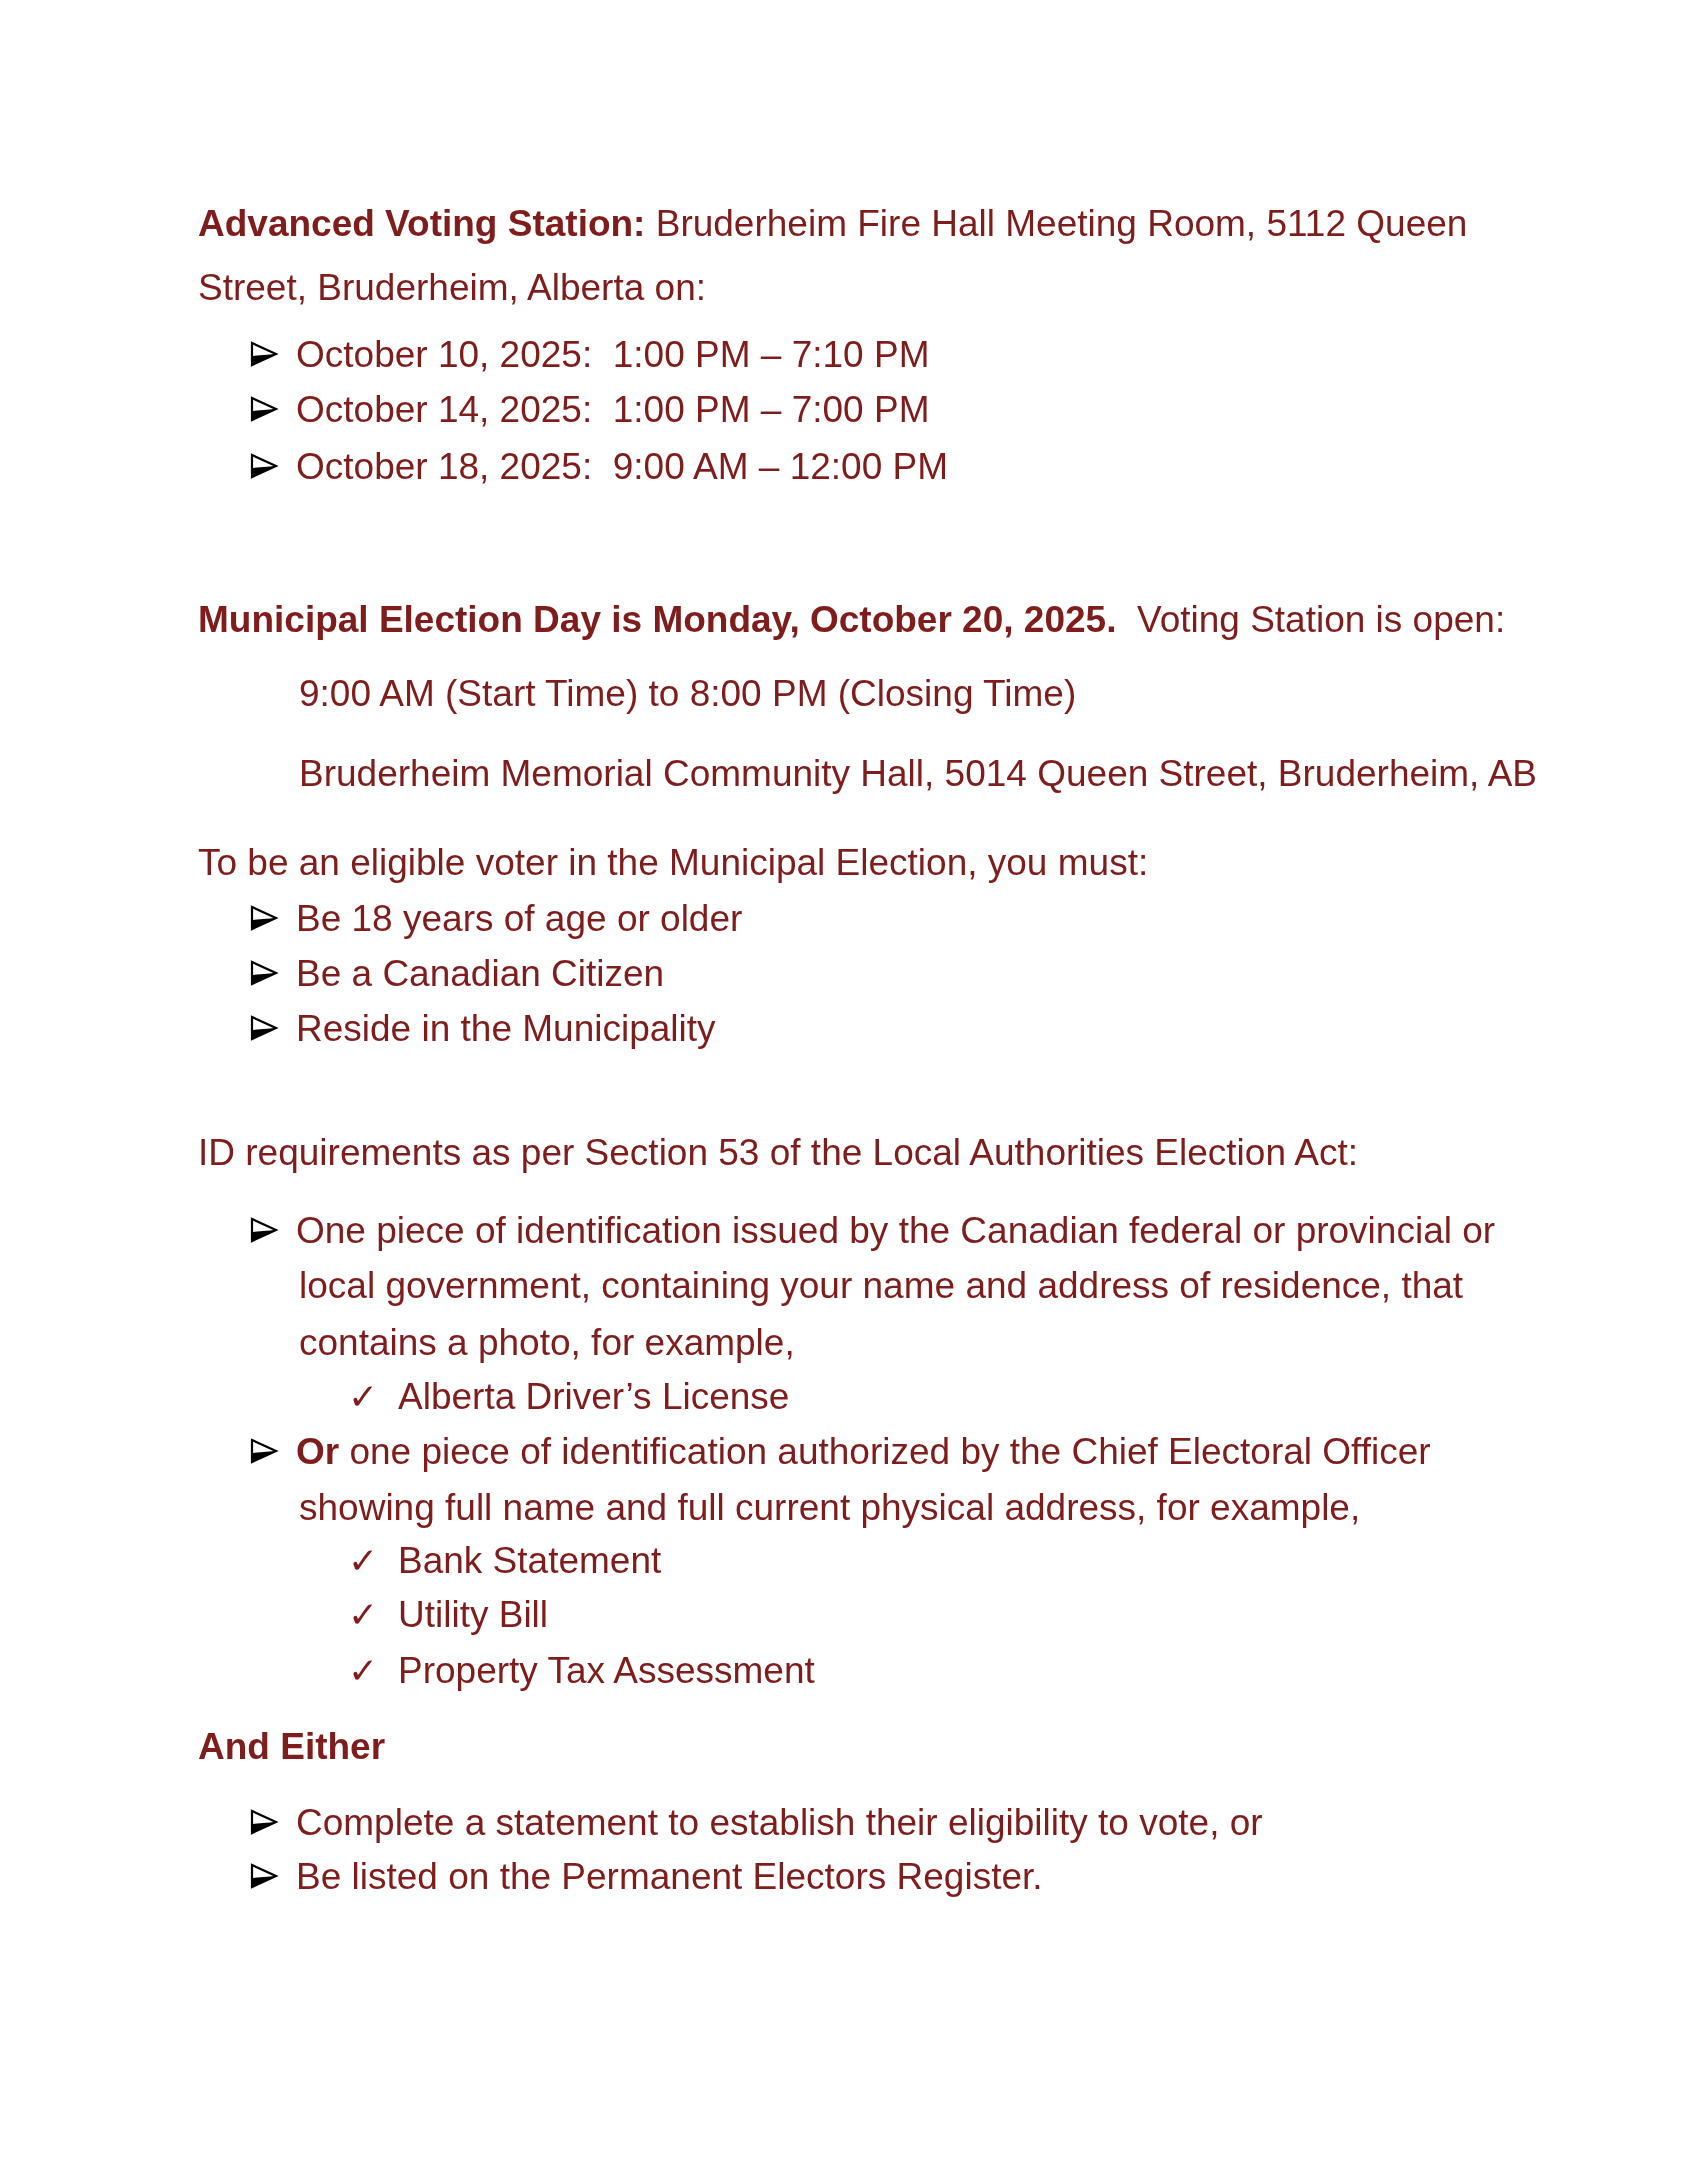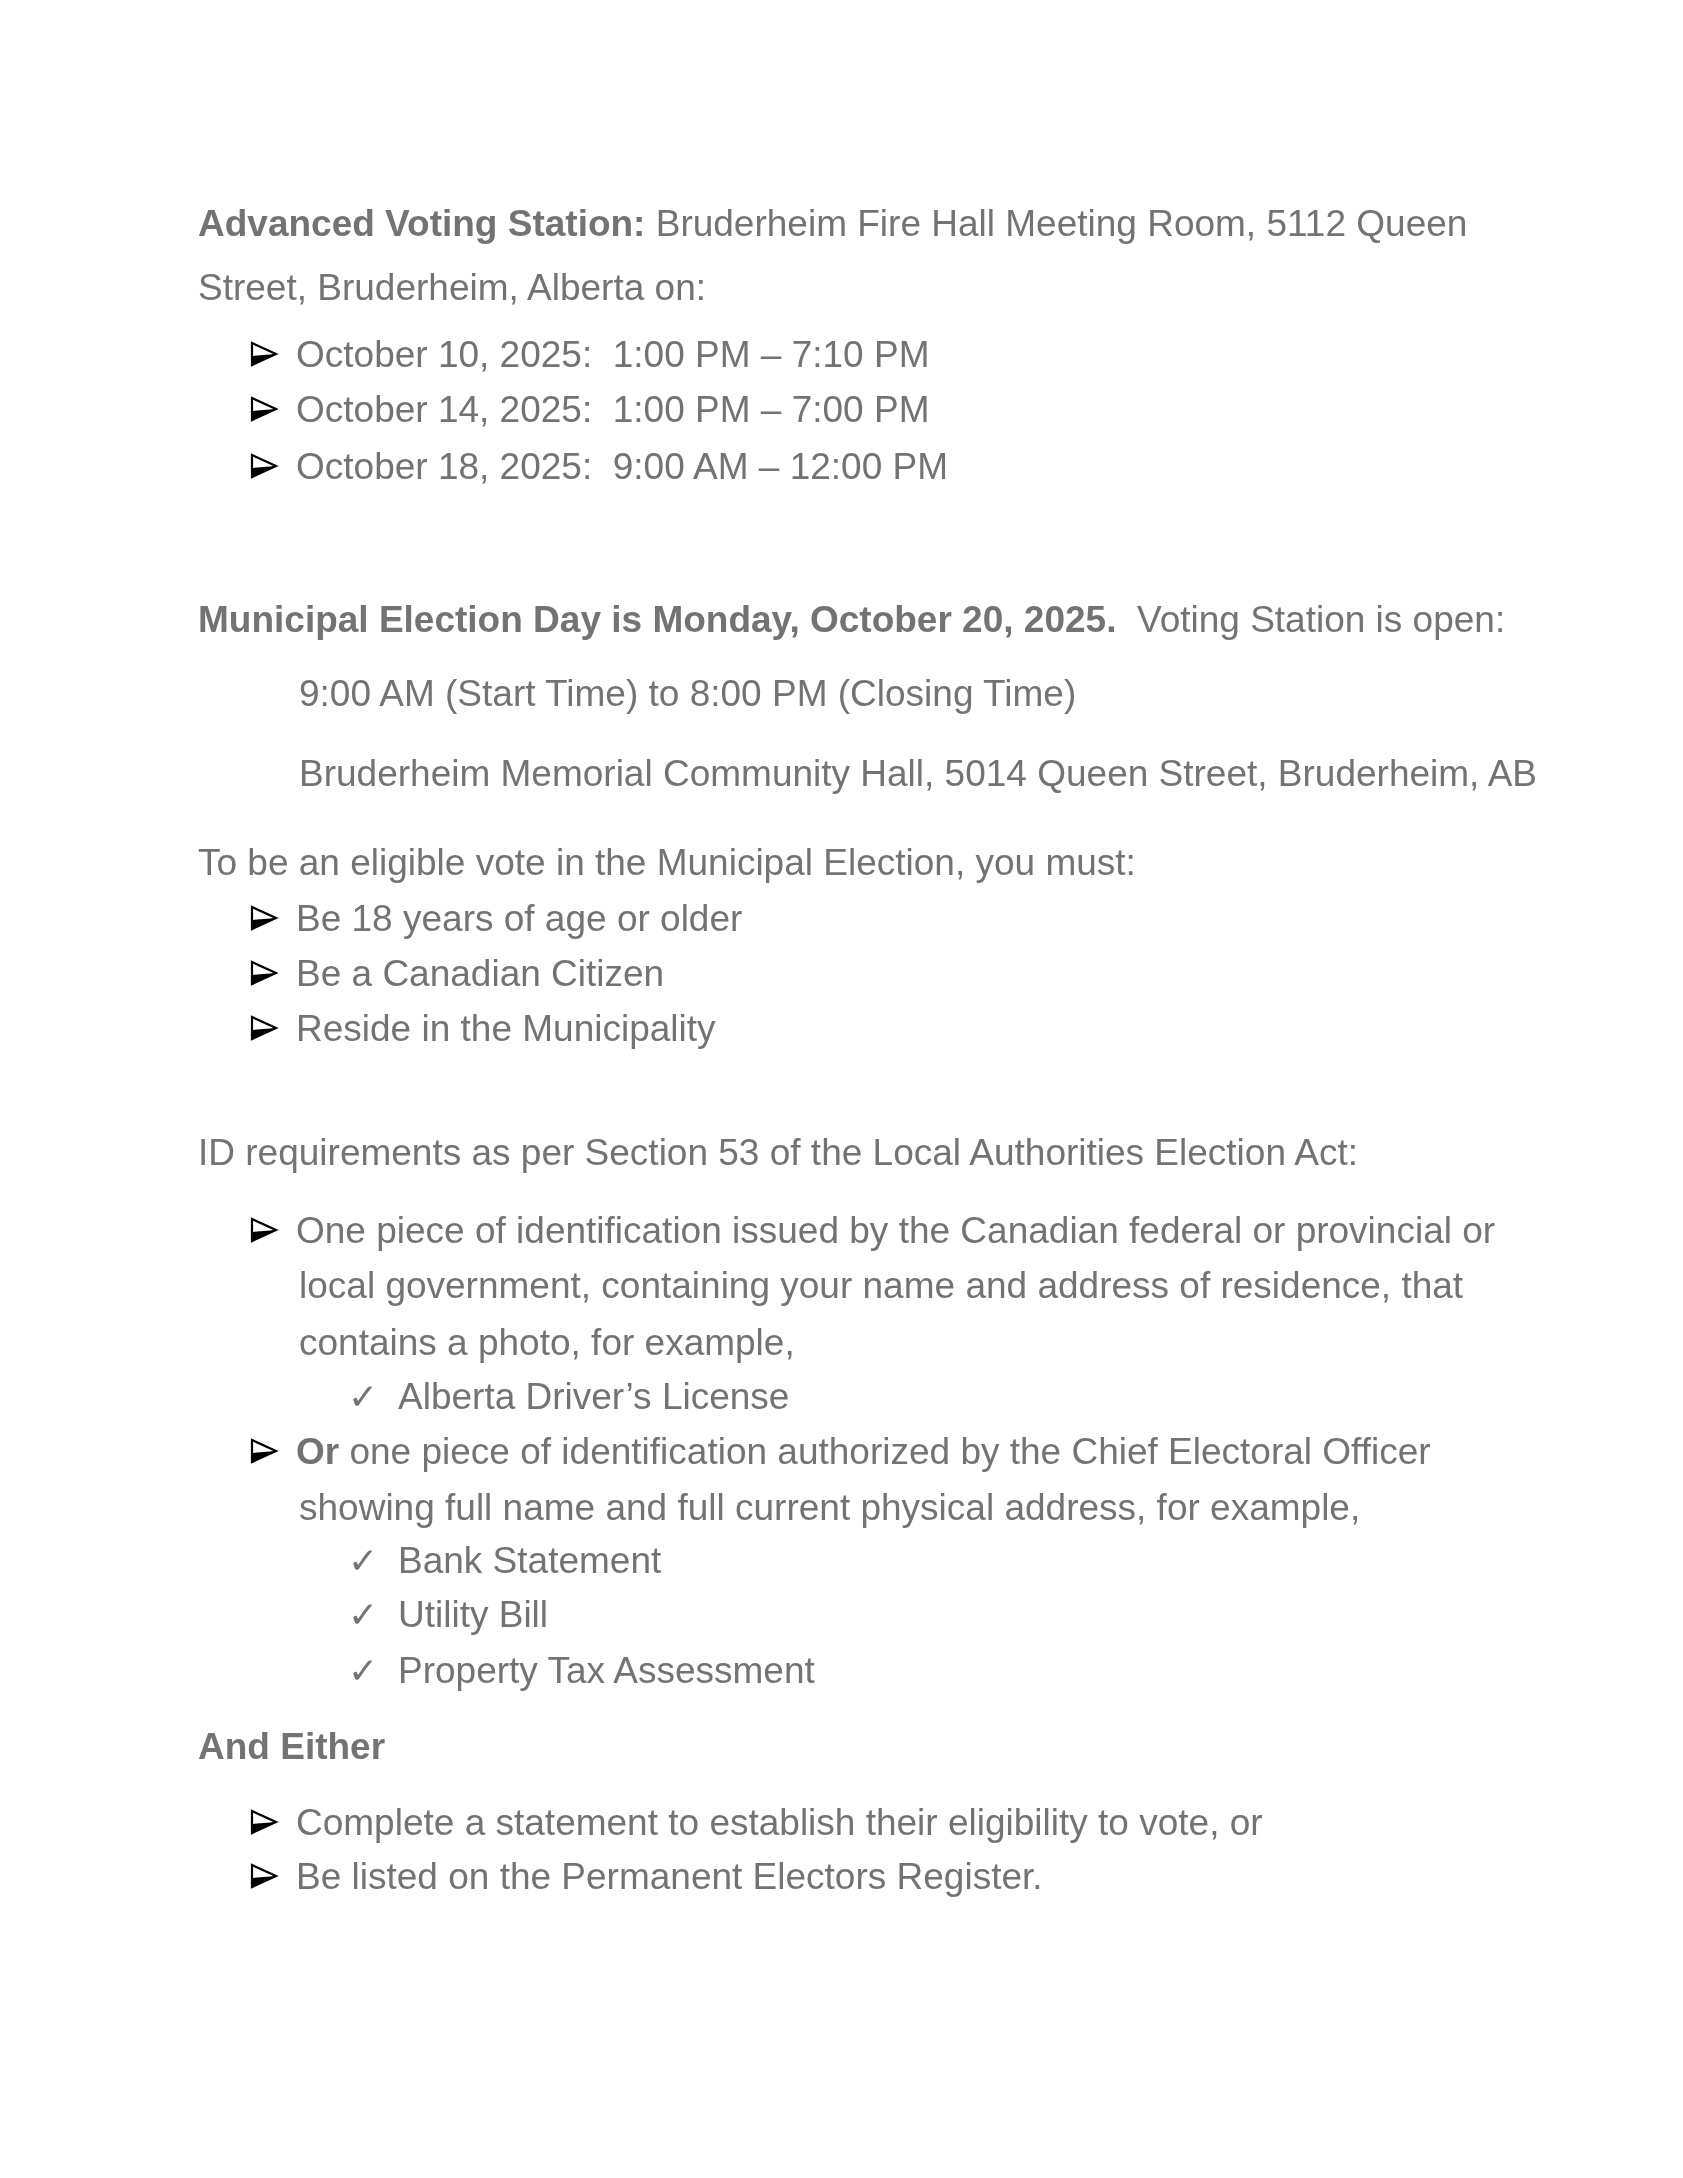--- a/index.html
+++ b/index.html
@@ -16,21 +16,21 @@
     font-family: "Liberation Sans", "DejaVu Sans", sans-serif;
     font-size: 37px;
     overflow: hidden;
   }
   .line {
     position: absolute;
     left: 198px;
     height: 56px;
     line-height: 56px;
     white-space: pre;
-    color: #737373;
+    color: #7f1d1d;
   }
   .b { font-weight: 700; }
   
   .line.l1 { left: 248px; }
   .line.l1 .btxt { margin-left: 0; }
   .arrow {
     display: inline-block;
     width: 48px;
     vertical-align: middle;
     margin-top: -6px;
@@ -65,21 +65,21 @@
         </svg></span><span class="btxt">October 14, 2025:  1:00 PM – 7:00 PM</span></div>
   <div class="line l1" style="top:439px"><span class="arrow"><svg width="32" height="32" viewBox="0 0 32 32">
           <polygon points="4,5 28,16 4,27" fill="#ffffff" stroke="#000000" stroke-width="2.2"></polygon>
           <polygon points="4,27 28,16 4,18" fill="#000000"></polygon>
         </svg></span><span class="btxt">October 18, 2025:  9:00 AM – 12:00 PM</span></div>
 
   <div class="line" style="top:592px"><span class="b">Municipal Election Day is Monday, October 20, 2025.</span><span>  Voting Station is open:</span></div>
   <div class="line ind" style="top:666px">9:00 AM (Start Time) to 8:00 PM (Closing Time)</div>
   <div class="line ind" style="top:746px">Bruderheim Memorial Community Hall, 5014 Queen Street, Bruderheim, AB</div>
 
-  <div class="line" style="top:835px">To be an eligible vote in the Municipal Election, you must:</div>
+  <div class="line" style="top:835px">To be an eligible voter in the Municipal Election, you must:</div>
   <div class="line l1" style="top:891px"><span class="arrow"><svg width="32" height="32" viewBox="0 0 32 32">
           <polygon points="4,5 28,16 4,27" fill="#ffffff" stroke="#000000" stroke-width="2.2"></polygon>
           <polygon points="4,27 28,16 4,18" fill="#000000"></polygon>
         </svg></span><span class="btxt">Be 18 years of age or older</span></div>
   <div class="line l1" style="top:946px"><span class="arrow"><svg width="32" height="32" viewBox="0 0 32 32">
           <polygon points="4,5 28,16 4,27" fill="#ffffff" stroke="#000000" stroke-width="2.2"></polygon>
           <polygon points="4,27 28,16 4,18" fill="#000000"></polygon>
         </svg></span><span class="btxt">Be a Canadian Citizen</span></div>
   <div class="line l1" style="top:1001px"><span class="arrow"><svg width="32" height="32" viewBox="0 0 32 32">
           <polygon points="4,5 28,16 4,27" fill="#ffffff" stroke="#000000" stroke-width="2.2"></polygon>

